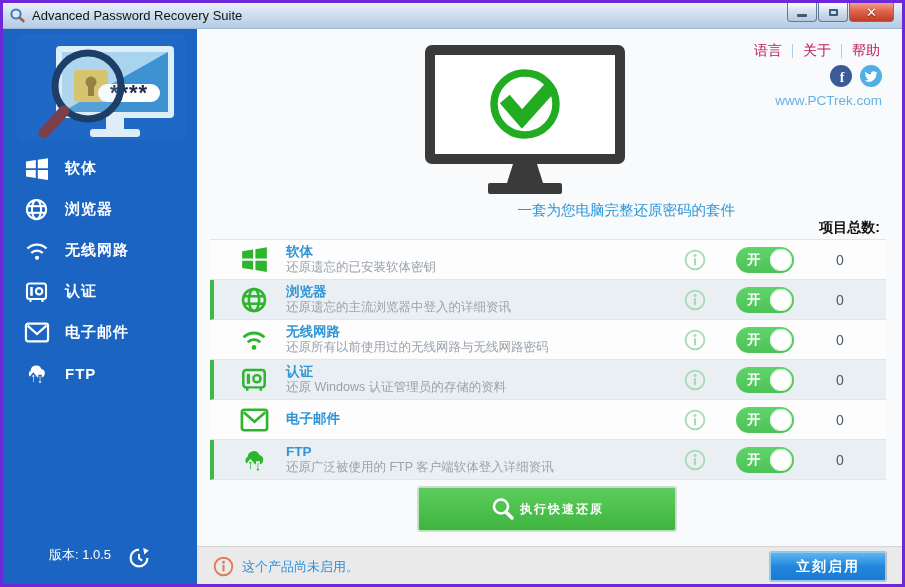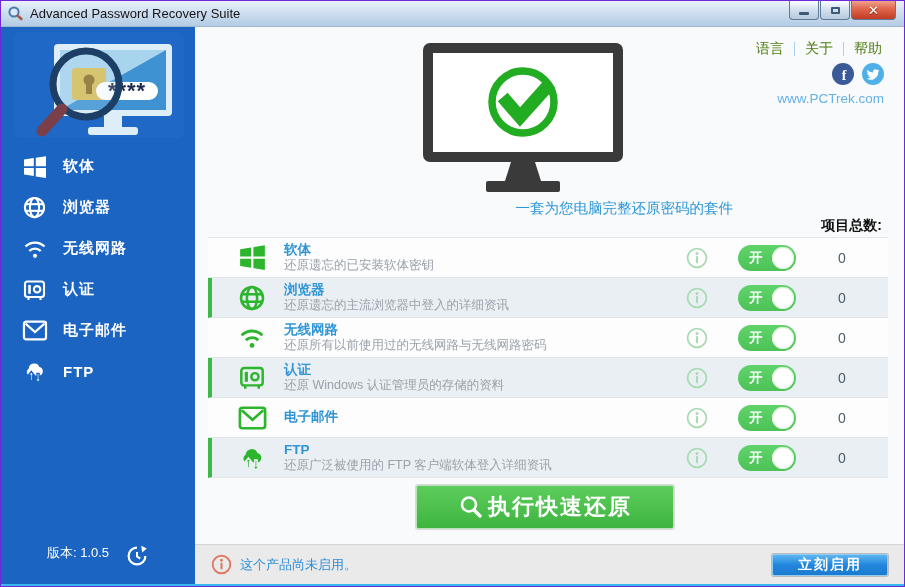--- a/index.html
+++ b/index.html
@@ -1,18 +1,18 @@
 <!DOCTYPE html>
 <html><head>
 <meta charset="utf-8">
 <style>
   * { margin:0; padding:0; box-sizing:border-box; }
   html,body { background:#d8d8d8; font-family:"Liberation Sans","DejaVu Sans",sans-serif; }
   .window { position:relative; width:905px; height:587px; background:#fff;
-            border:1px solid #6d28d9; overflow:hidden; }
+            border:3px solid #6d28d9; overflow:hidden; }
 
   
   .titlebar { height:26px; background:linear-gradient(#eaf2fb,#cfdff0 45%,#b4cbe4);
               border-bottom:1px solid #9db8d4; display:flex; align-items:center;
               padding-left:6px; font-size:13px; color:#141414; }
   .titlebar .app-icon { width:17px; height:17px; margin-right:6px; flex:none; }
   .win-controls { position:absolute; top:0; right:8px; display:flex; }
   .win-btn { height:19px; border:1px solid #5d7a97; border-top:none; border-radius:0 0 4px 4px;
              display:flex; align-items:center; justify-content:center; margin-left:1px; }
   .btn-min,.btn-max { width:30px; background:linear-gradient(#fdfeff,#d4e1ef 45%,#b7c9dd); }
@@ -38,21 +38,21 @@
   .nav-item.active::after { content:""; position:absolute; right:0; top:50%;
       transform:translateY(-50%); width:0; height:0;
       border-top:14px solid transparent; border-bottom:14px solid transparent;
       border-right:15px solid #f9fafb; }
   .sidebar-footer { display:flex; align-items:flex-start; justify-content:center; gap:16px;
                     padding:10px 0 16px; font-size:13px; }
 
   
   .top-links { position:absolute; top:13px; right:22px; display:flex; align-items:center;
                font-size:14px; color:#2e8fd8; }
-  .top-links a { color:#4d7c0f; text-decoration:none; cursor:pointer; }
+  .top-links a { color:#be185d; text-decoration:none; cursor:pointer; }
   .top-links .sep { width:1px; height:14px; background:#a9cfec; margin:0 10px; }
   .social { position:absolute; top:36px; right:20px; display:flex; gap:8px; }
   .social span { cursor:pointer; }
   .website { position:absolute; top:64px; right:20px; font-size:13.5px; color:#66b1e6; cursor:pointer; }
 
   
   .hero { position:absolute; top:16px; left:228px; }
   .hero-caption { position:absolute; top:172px; left:128px; width:410px; text-align:right;
                   font-size:14.5px; color:#2d97d8; }
   .total-label { position:absolute; top:190px; right:22px; font-size:14px; font-weight:bold; color:#111; }
@@ -73,27 +73,27 @@
   .toggle-label { color:#fff; font-size:13.5px; font-weight:bold; }
   .knob { position:absolute; top:2px; right:2px; width:22px; height:22px; border-radius:50%;
           background:#fff; box-shadow:inset 0 0 0 1px #d9efd9; }
   .count { width:92px; text-align:center; font-size:14px; color:#4b5b6b; flex:none; }
 
   
   .quick-btn { position:absolute; top:458px; left:221px; width:258px; height:44px;
                background:linear-gradient(#5ccd5c,#3fb43f); border:1px solid #b9e4b9;
                box-shadow:0 0 0 1px #d9d9d9; border-radius:2px; color:#fff; cursor:pointer;
                display:flex; align-items:center; justify-content:center; gap:4px;
-               font-size:22px; font-weight:bold; letter-spacing:2px; }
+               font-size:12px; font-weight:bold; letter-spacing:2px; }
 
   
   .footer-bar { position:absolute; left:0; right:0; bottom:0; height:40px; background:#eaeaea;
                 border-top:1px solid #d4d4d4; display:flex; align-items:center; padding:16px 16px; }
   .notice-text { margin-left:8px; font-size:13px; color:#2e8fd8; }
-  .activate-btn { margin-left:auto; width:116px; height:22px; border-radius:2px; cursor:pointer;
+  .activate-btn { margin-left:auto; width:116px; height:29px; border-radius:2px; cursor:pointer;
                   background:linear-gradient(#5cb6f1,#2286dc 50%,#1a7ad0);
                   border:1px solid #93ccf2; box-shadow:0 0 0 1px #bcbcbc;
                   color:#fff; font-size:14px; font-weight:bold; display:flex;
                   align-items:center; justify-content:center; letter-spacing:2px; }
 </style>
 </head>
 <body>
 
 <div class="window">
 

